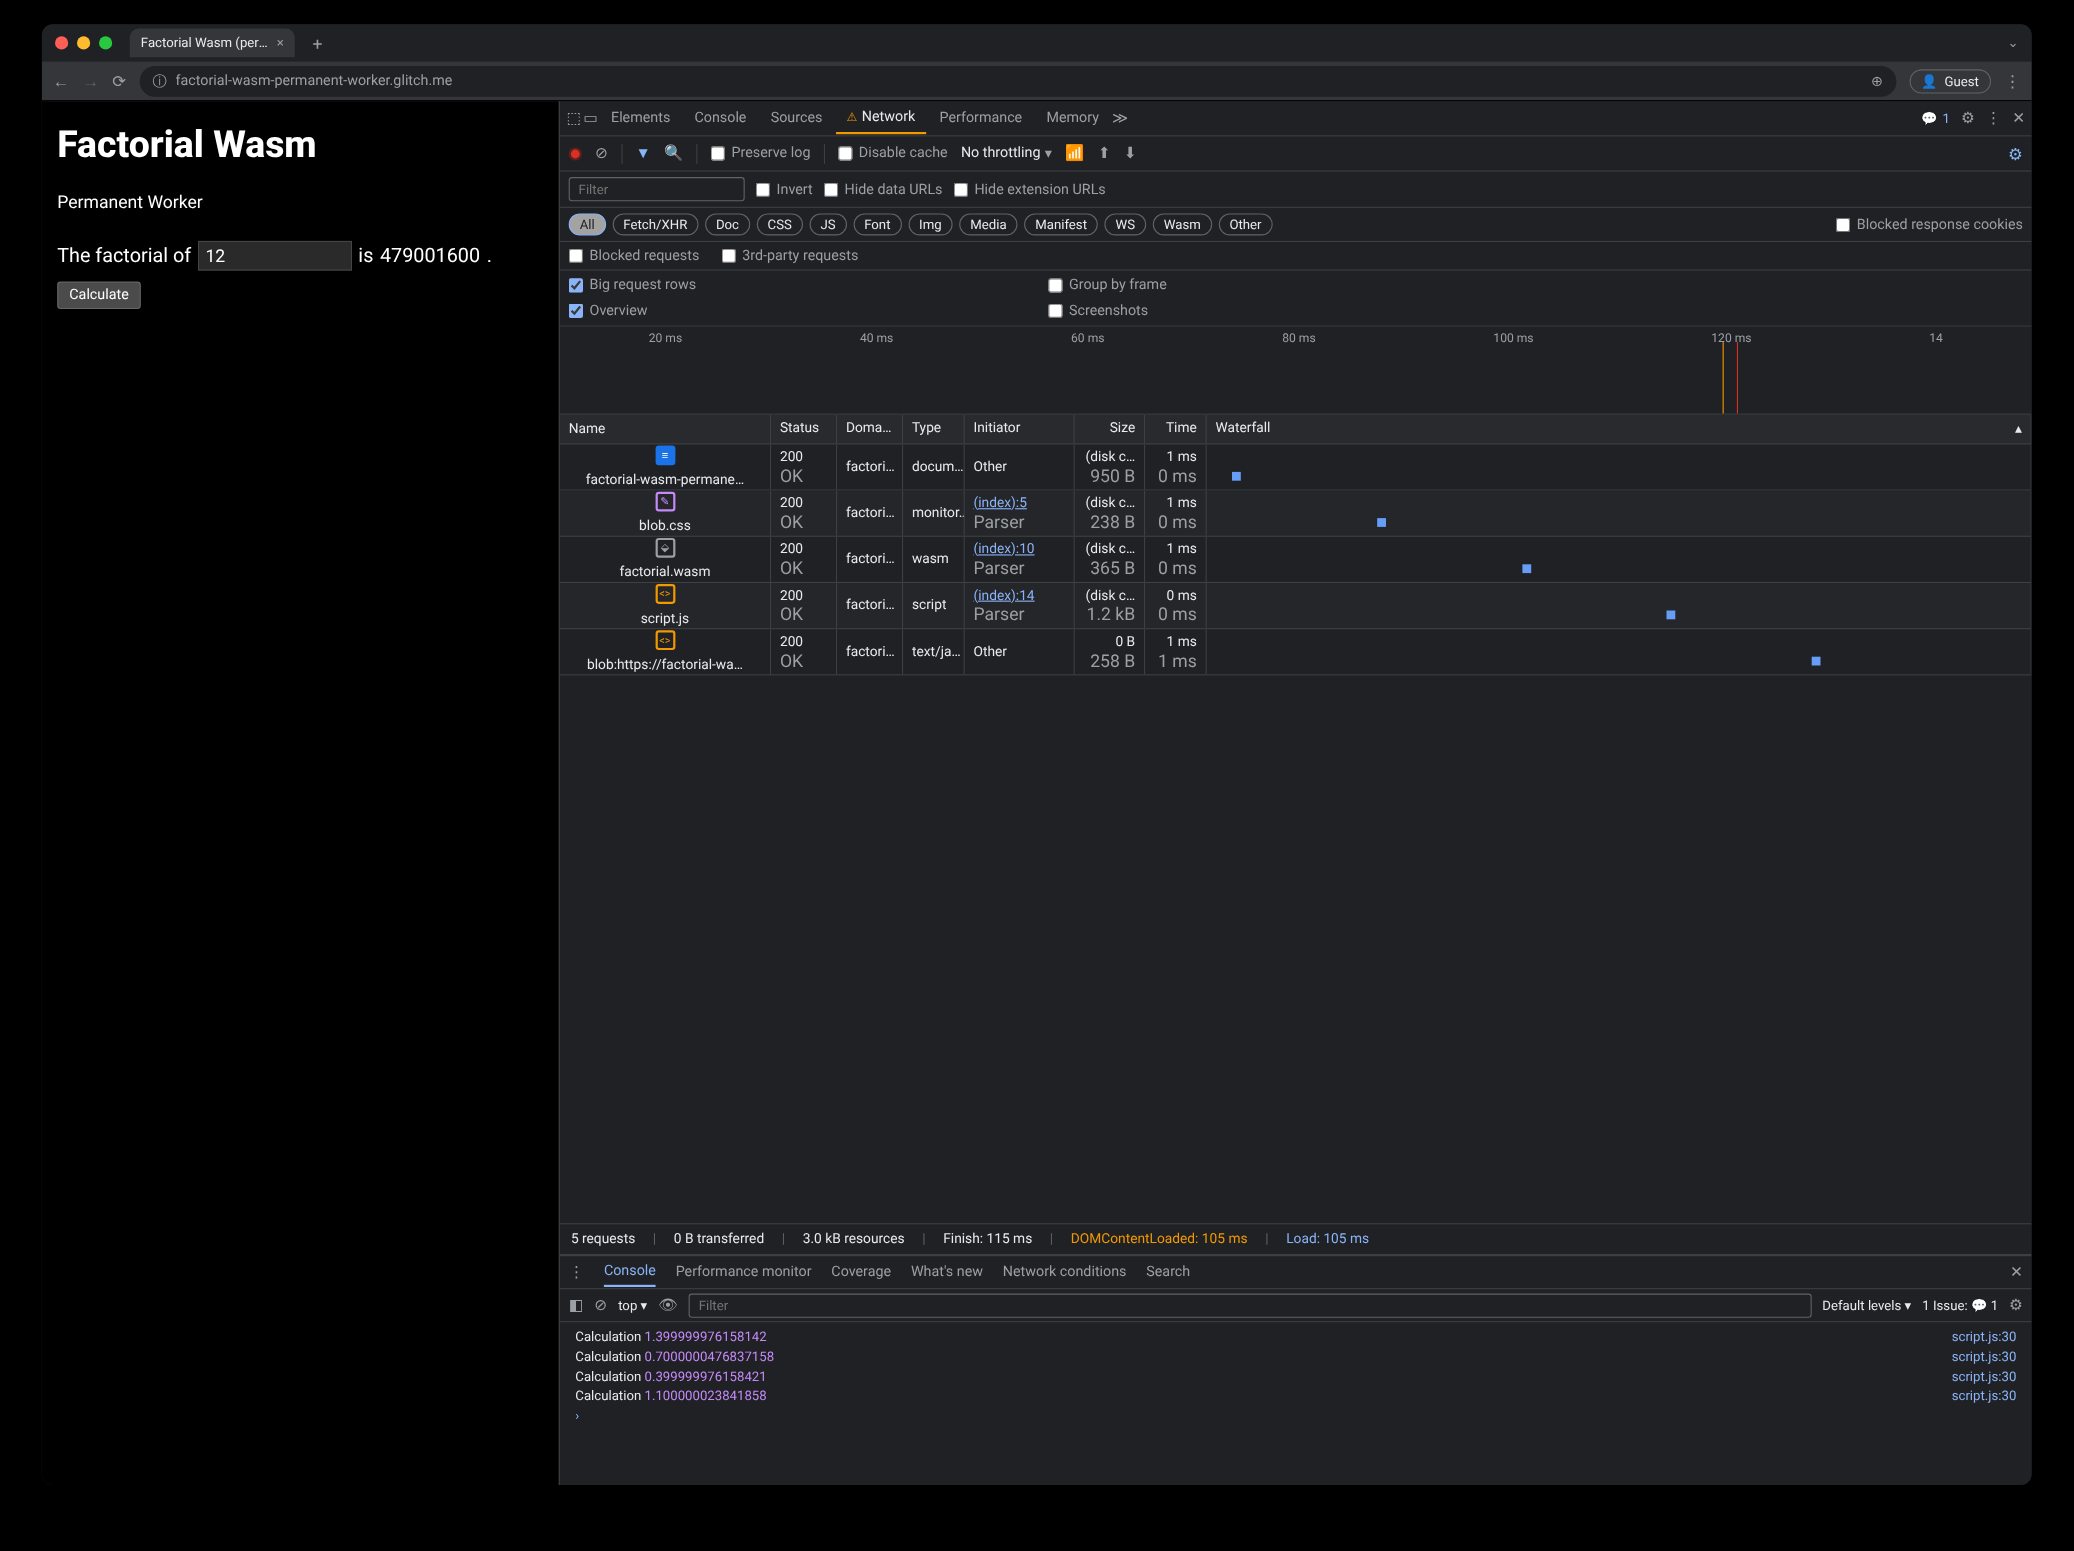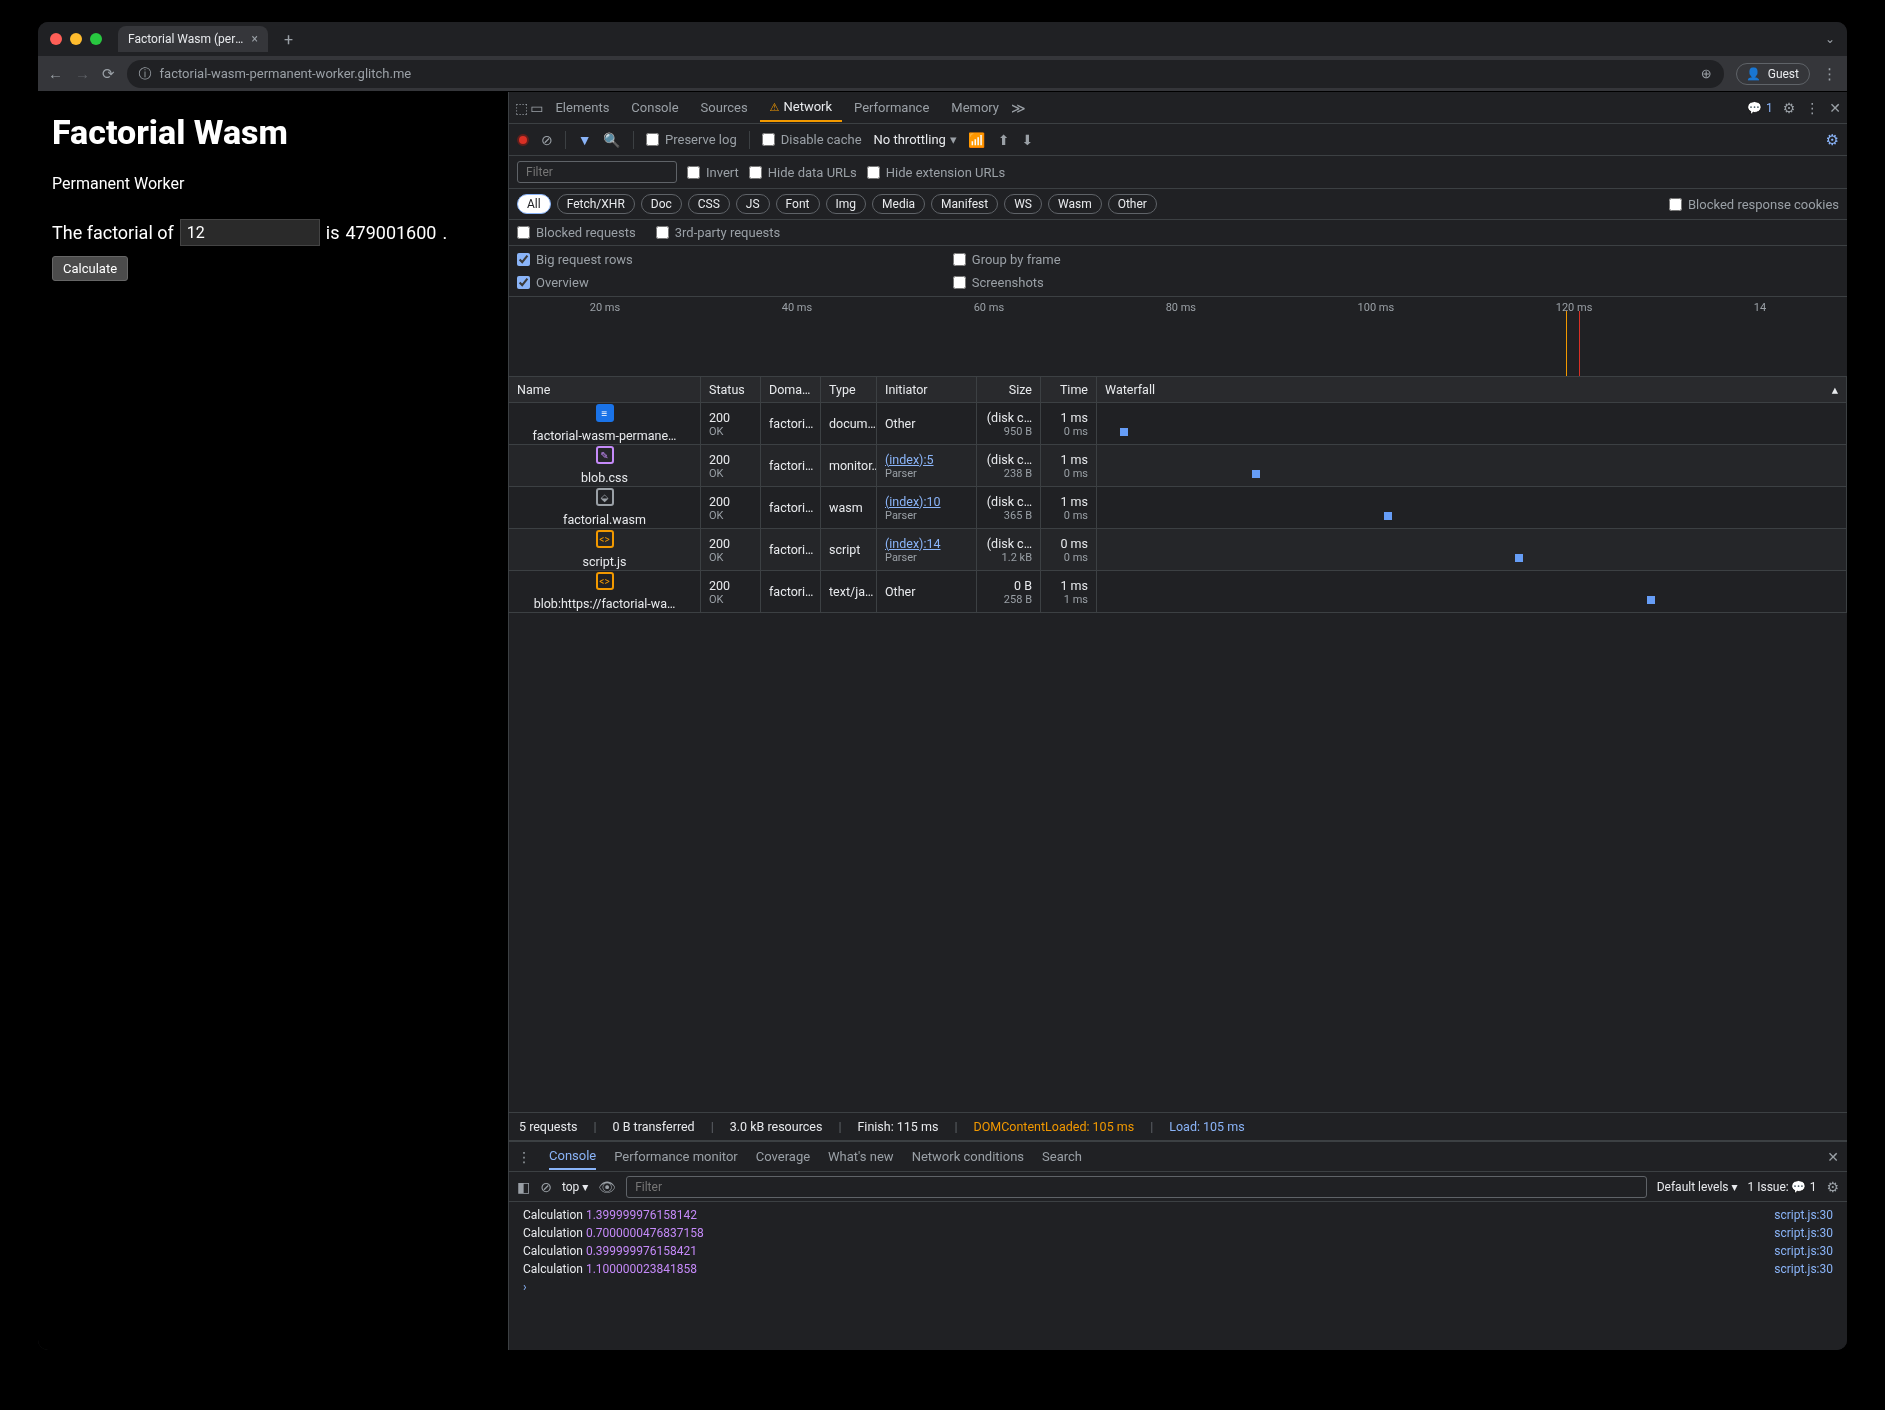--- a/index.html
+++ b/index.html
@@ -36,34 +36,34 @@
 .tb-icon{color:#9aa0a6;cursor:pointer;font-size:14px}
 .tb-sep{width:1px;height:18px;background:#3c4043}
 .chk{display:flex;align-items:center;gap:6px;color:#9aa0a6;font-size:13px}
 .chk input{accent-color:#8ab4f8}
 .throttling{color:#e8eaed;font-size:13px;display:flex;align-items:center;gap:4px}
 .gear-blue{color:#8ab4f8;margin-left:auto;cursor:pointer;font-size:15px}
 .filter-row{display:flex;align-items:center;padding:5px 8px;gap:10px;border-bottom:1px solid #3c4043;flex-wrap:wrap}
 .filter-input{background:#202124;border:1px solid #5f6368;color:#9aa0a6;padding:3px 8px;width:160px;font-size:12px;border-radius:3px}
 .type-row{display:flex;align-items:center;padding:5px 8px;gap:6px;border-bottom:1px solid #3c4043;flex-wrap:wrap}
 .chip{border:1px solid #5f6368;border-radius:10px;padding:2px 9px;font-size:12px;color:#e8eaed;cursor:pointer}
-.chip.active{background:#ffffff;color:#202124;border-color:#8ab4f8}
+.chip.active{background:#a3a3a3;color:#202124;border-color:#8ab4f8}
 .opt-row{display:flex;padding:6px 8px;gap:60px;border-bottom:1px solid #3c4043}
 .opt-col{display:flex;flex-direction:column;gap:8px}
 .timeline{height:80px;border-bottom:1px solid #3c4043;position:relative;background:#202124}
 .timeline-ticks{display:flex;justify-content:space-around;padding:4px 0;font-size:11px;color:#9aa0a6}
 .table{flex:1;overflow:auto;font-size:12.5px}
 .thead{display:flex;background:#292a2d;border-bottom:1px solid #3c4043;position:sticky;top:0}
 .th,.td{padding:5px 8px;border-right:1px solid #3c4043;overflow:hidden;text-overflow:ellipsis;white-space:nowrap}
 .c-name{width:192px;display:flex;align-items:center;gap:6px}
 .c-status{width:60px}.c-domain{width:60px}.c-type{width:56px}.c-init{width:100px}.c-size{width:64px;text-align:right}.c-time{width:56px;text-align:right}.c-wf{flex:1}
 .trow{display:flex;border-bottom:1px solid #3c4043;height:42px;align-items:stretch}
 .trow:nth-child(even){background:#252629}
 .td{display:flex;flex-direction:column;justify-content:center}
-.sub{color:#9aa0a6;font-size:11px}
+.sub{color:#9aa0a6;font-size:16px}
 .link{color:#8ab4f8;text-decoration:underline;cursor:pointer}
 .file-icon{width:18px;height:18px;border-radius:3px;display:flex;align-items:center;justify-content:center;font-size:10px;flex-shrink:0}
 .fi-doc{background:#1a73e8;color:#fff}
 .fi-css{background:transparent;border:2px solid #c58af9;color:#c58af9}
 .fi-wasm{background:transparent;border:2px solid #9aa0a6;color:#9aa0a6}
 .fi-js{background:transparent;border:2px solid #f29900;color:#f29900}
 .wf-bar{height:8px;background:#669df6;width:8px;margin-top:16px}
 .summary{height:28px;display:flex;align-items:center;padding:0 10px;gap:16px;border-top:1px solid #3c4043;font-size:12.5px;color:#e8eaed}
 .summary .sep{color:#5f6368}
 .dcl{color:#f29900}.load{color:#8ab4f8}

